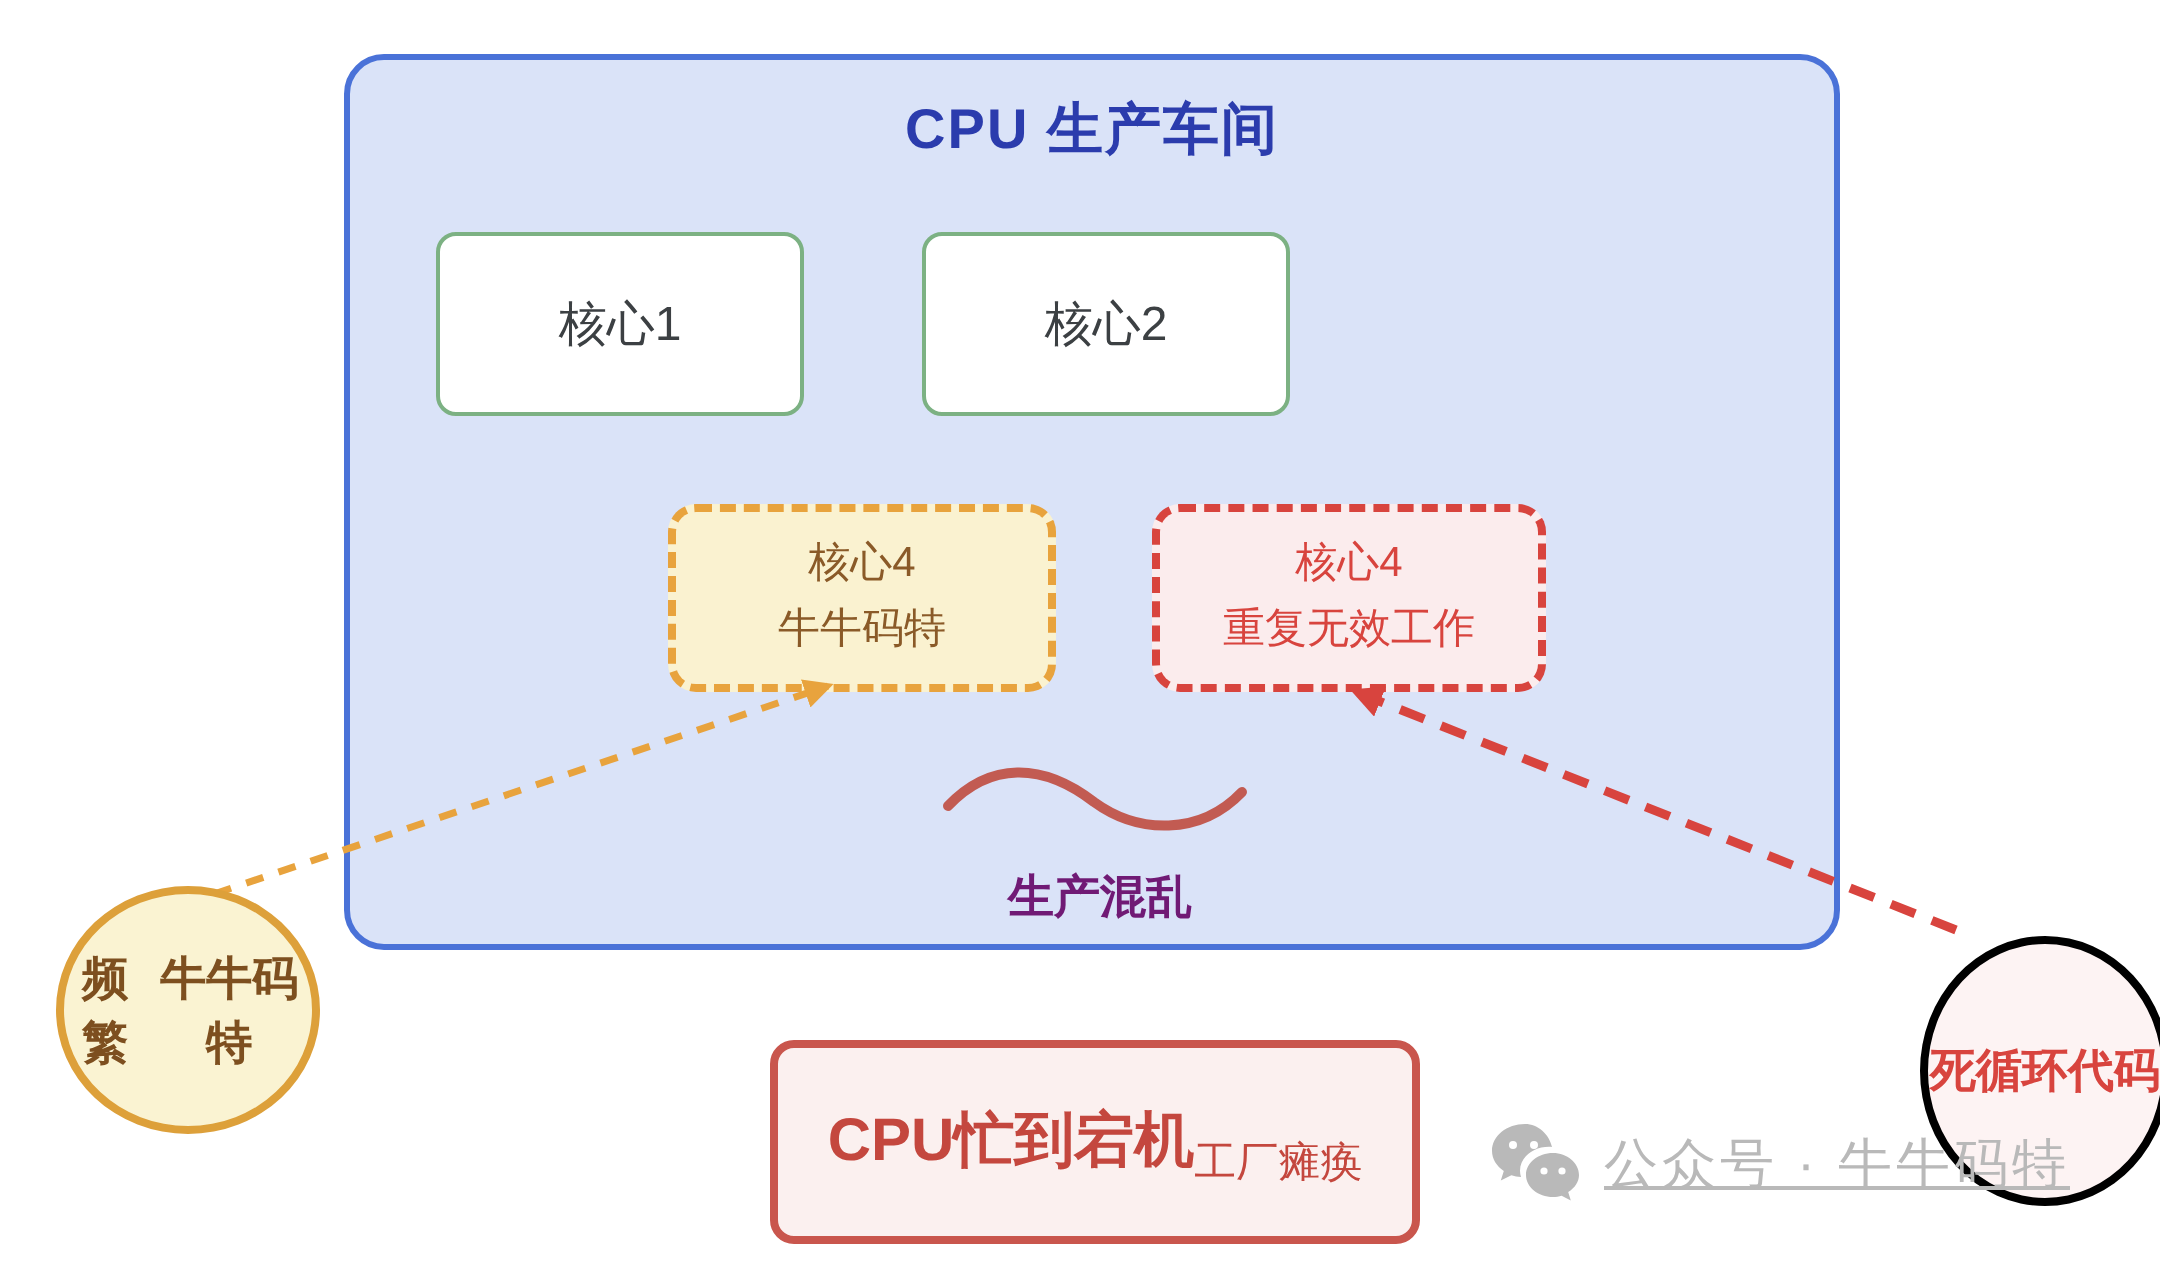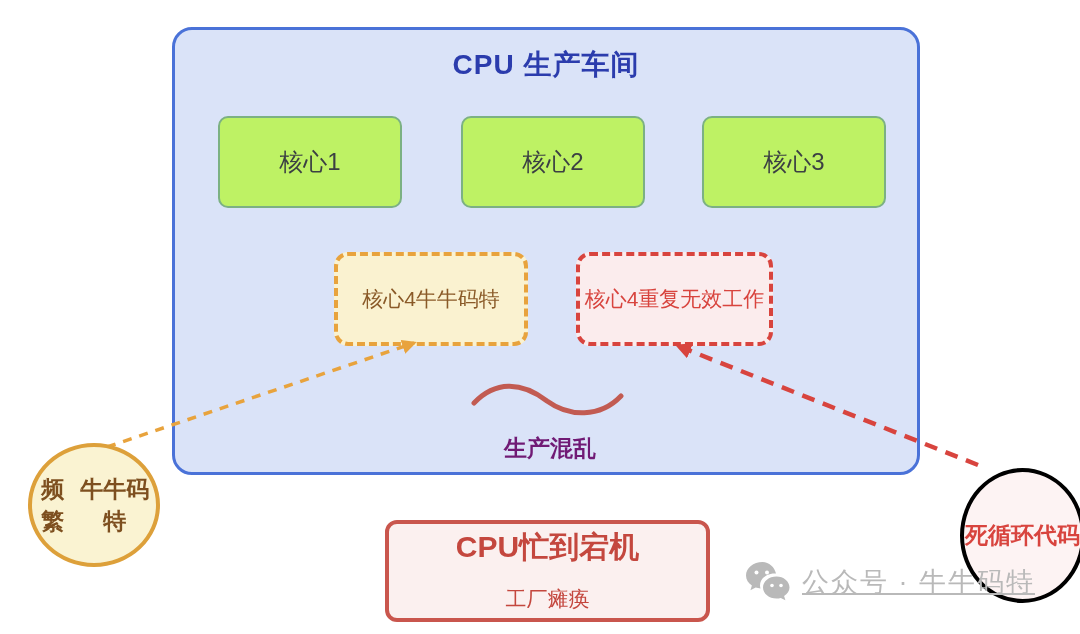--- a/index.html
+++ b/index.html
@@ -16,32 +16,32 @@
   }
   .workshop-title {
     position: absolute; left: 0; top: 16px; width: 100%;
     text-align: center; font-size: 28px; font-weight: 700; color: #2b3cad;
     letter-spacing: 1px;
   }
 
   
   .core {
     position: absolute; width: 184px; height: 92px;
-    background: #bef264; border: 2.5px solid #7cb183; border-radius: 10px;
+    background: #ffffff; border: 2.5px solid #7cb183; border-radius: 10px;
     display: flex; align-items: center; justify-content: center;
     font-size: 24px; color: #3c4043;
   }
   .core-1 { left: 43px;  top: 86px; }
   .core-2 { left: 286px; top: 86px; }
   .core-3 { left: 527px; top: 86px; }
 
   
   .faulty {
     position: absolute; top: 222px; height: 94px; border-radius: 14px;
-    display: flex; flex-direction: row; align-items: center; justify-content: center;
+    display: flex; flex-direction: column; align-items: center; justify-content: center;
     font-size: 21px; font-weight: 500; line-height: 1.55; text-align: center;
   }
   .faulty-stalled {
     left: 159px; width: 194px;
     background: #faf2d0; border: 4px dashed #e8a33d; color: #8a5a28;
   }
   .faulty-busy {
     left: 401px; width: 197px;
     background: #fbeced; border: 4px dashed #d8443e; color: #d8443e;
   }
@@ -66,21 +66,21 @@
   }
   .bubble-loop {
     left: 960px; top: 468px; width: 125px; height: 135px;
     background: #fdf3f3; border: 4px solid #000000; color: #d8443e;
   }
 
   
   .result {
     position: absolute; left: 385px; top: 520px; width: 325px; height: 102px;
     background: #fbf0ef; border: 4px solid #c9564d; border-radius: 12px;
-    display: flex; flex-direction: column; align-items: center; justify-content: center;
+    display: flex; flex-direction: row; align-items: center; justify-content: center;
     z-index: 2;
   }
   .result-title { font-size: 30px; font-weight: 700; color: #c4473e; line-height: 1.2; }
   .result-subtitle { font-size: 21px; font-weight: 500; color: #c4473e; margin-top: 20px; }
 
   
   .overlay-svg {
     position: absolute; inset: 0; width: 1080px; height: 634px;
     z-index: 2; pointer-events: none;
   }
@@ -119,23 +119,20 @@
 
   <div class="workshop">
     <div class="workshop-title">CPU 生产车间</div>
 
     <div class="core core-1">
       <span>核心1</span>
     </div>
     <div class="core core-2">
       <span>核心2</span>
     </div>
-    <div class="core core-3">
-      <span>核心3</span>
-    </div>
 
     <div class="faulty faulty-stalled">
       <span>核心4</span>
       <span>牛牛码特</span>
     </div>
     <div class="faulty faulty-busy">
       <span>核心4</span>
       <span>重复无效工作</span>
     </div>
   </div>

